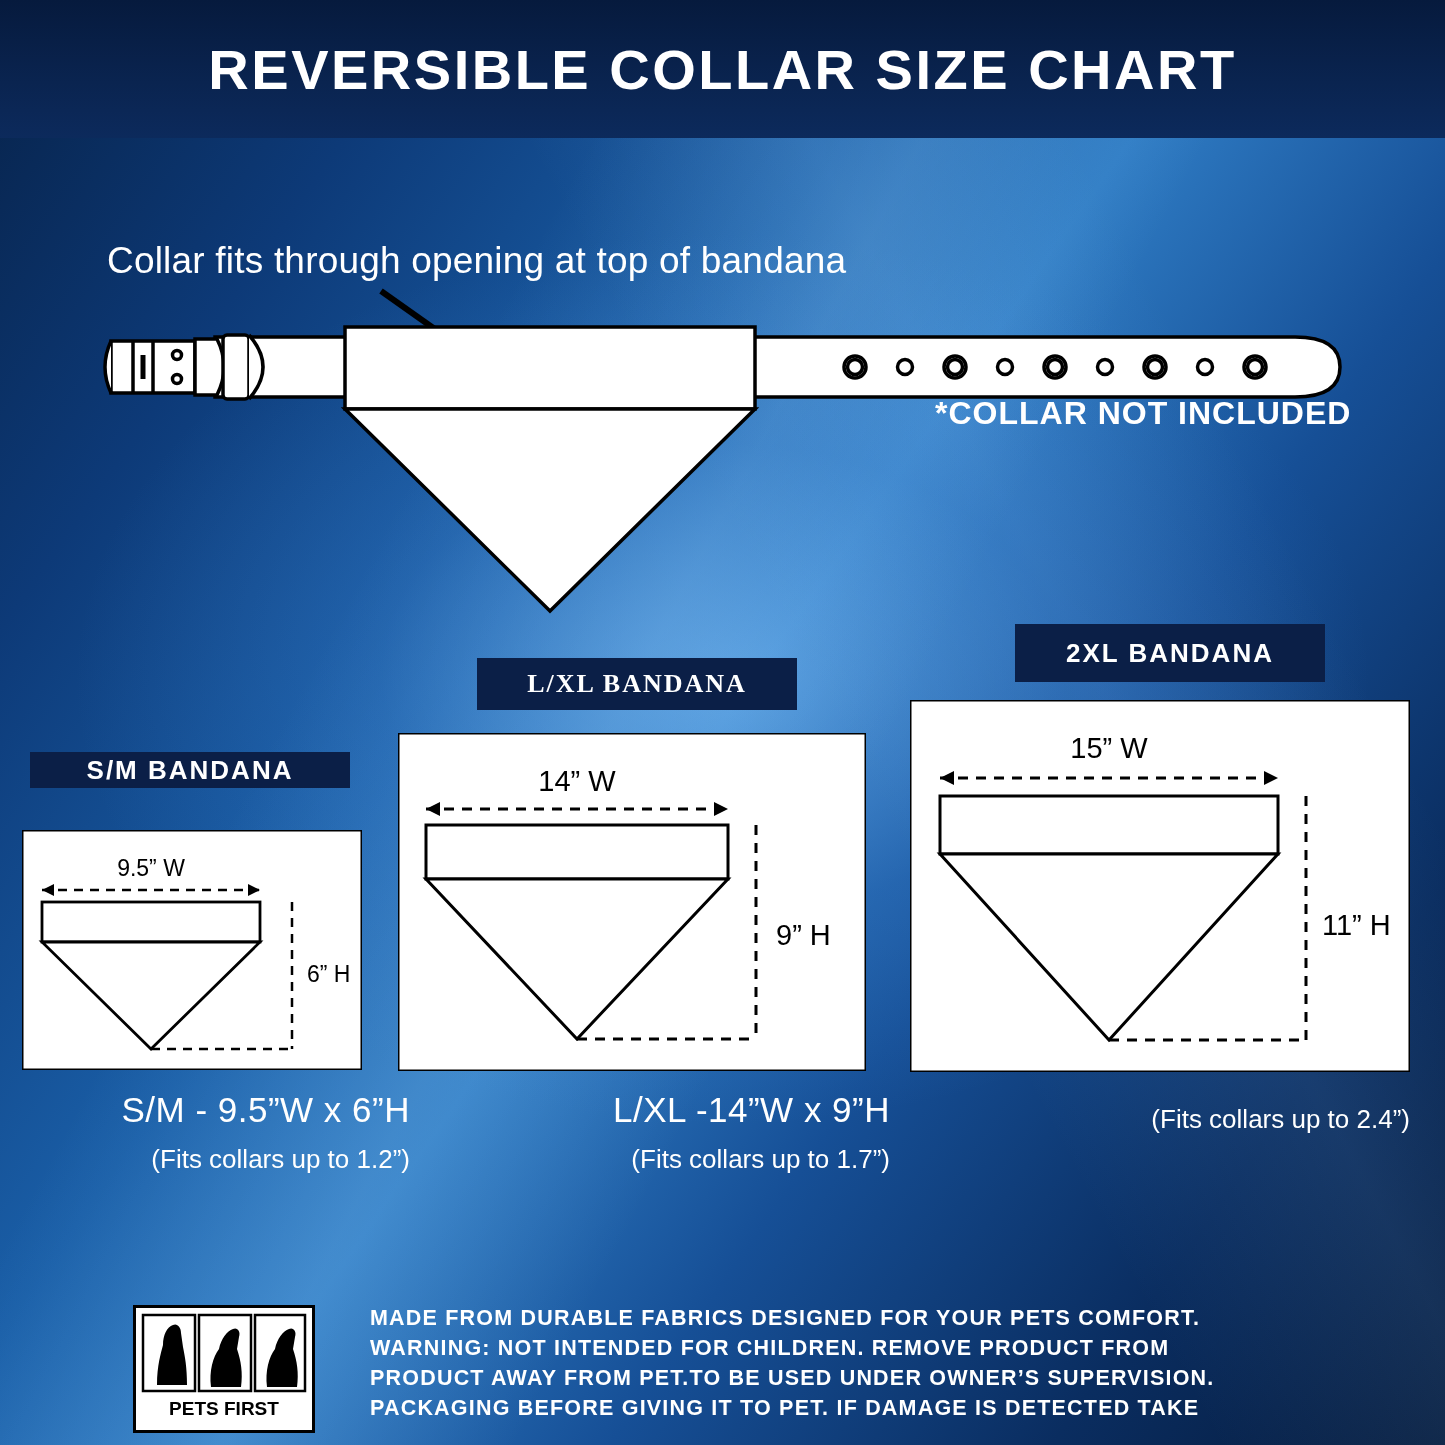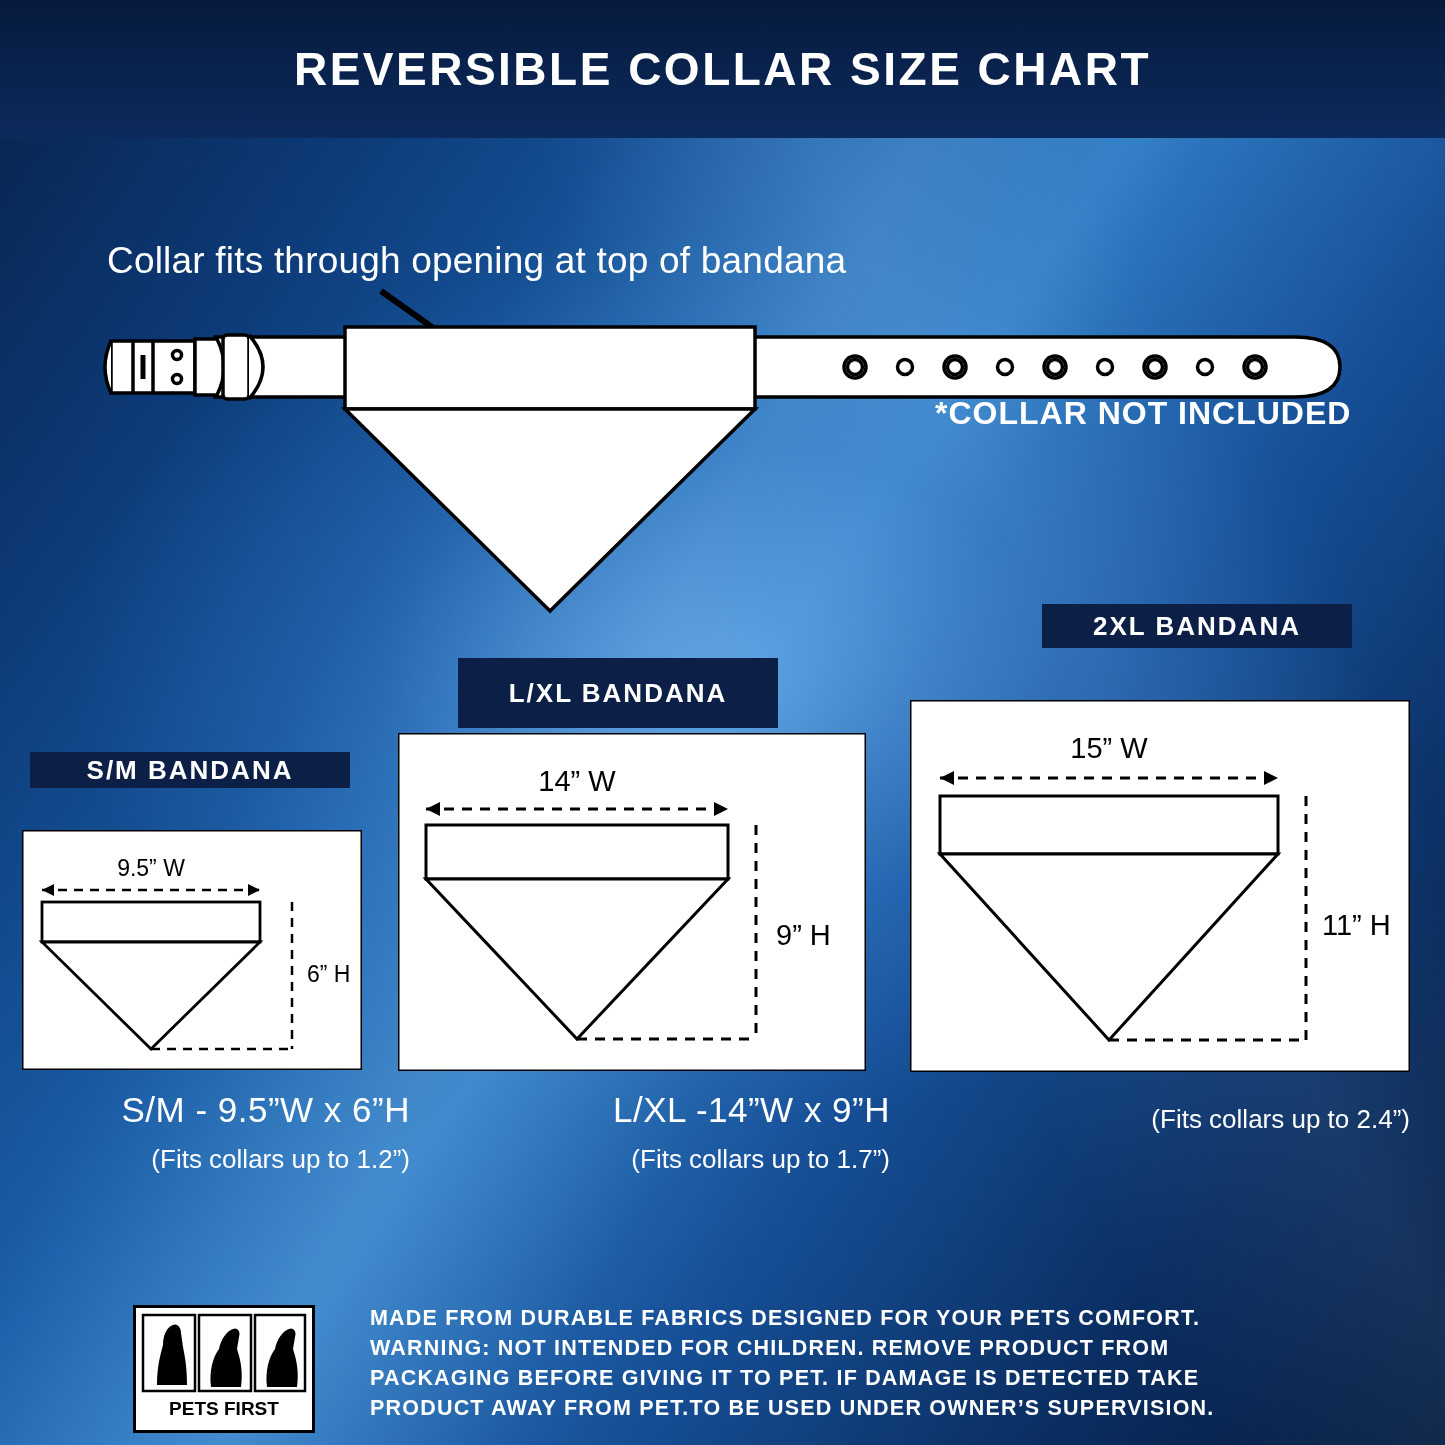--- a/index.html
+++ b/index.html
@@ -28,21 +28,21 @@
   }
 
   
   .header-bar {
     position: absolute; left: 0; top: 0; width: 1445px; height: 138px;
     background: linear-gradient(180deg,#061a3d 0%, #0a2450 60%, #0c2a5c 100%);
     display: flex; align-items: center; justify-content: center;
   }
   .header-title {
     color: #ffffff;
-    font-size: 46px;
+    font-size: 56px;
     font-weight: bold;
     letter-spacing: 2.5px;
     white-space: nowrap;
   }
 
   
   .callout-text {
     position: absolute; left: 107px; top: 240px;
     color: #ffffff; font-size: 37px; letter-spacing: 0.2px;
     white-space: nowrap;
@@ -60,22 +60,22 @@
   
   .size-tag {
     position: absolute;
     background: #0b1f47;
     color: #ffffff;
     font-size: 26px; font-weight: bold; letter-spacing: 2px;
     display: flex; align-items: center; justify-content: center;
     white-space: nowrap;
   }
   #tag-sm   { left: 30px;  top: 752px;  width: 320px; height: 36px; }
-  #tag-lxl  { left: 458px; top: 658px;  width: 320px; height: 70px; }
-  #tag-2xl  { left: 1015px;top: 604px;  width: 310px; height: 44px; margin-left: 27px; }
+  #tag-lxl  { left: 477px; top: 658px;  width: 320px; height: 52px; font-family: Liberation Serif, serif; }
+  #tag-2xl  { left: 1015px;top: 624px;  width: 310px; height: 58px; }
 
   
   .bandana-box { position: absolute; }
 
   
   .caption {
     position: absolute; color: #ffffff; text-align: right; white-space: nowrap;
   }
   .caption .main { font-size: 35px; letter-spacing: 0.5px; }
   .caption .sub  { font-size: 26px; margin-top: 14px; }
@@ -239,17 +239,17 @@
 
     <path d="M24 80 C24 60 28 48 30 40 C30 30 34 22 40 20 C44 18 48 22 48 28 L50 42 C52 52 54 62 54 80 Z" fill="#000"></path>
     <path d="M78 82 C76 66 80 52 86 44 C88 34 94 26 100 24 C104 22 108 26 106 32 L104 44 C108 56 110 68 108 82 Z" fill="#000"></path>
     <path d="M134 82 C132 66 136 52 142 44 C144 34 150 26 156 24 C160 22 164 26 162 32 L160 44 C164 56 166 68 164 82 Z" fill="#000"></path>
     <text x="91" y="110" font-family="Liberation Sans, sans-serif" font-size="19" font-weight="bold" text-anchor="middle" fill="#000">PETS FIRST</text>
   </svg>
 
   <div class="footer-text">
     <div>MADE FROM DURABLE FABRICS DESIGNED FOR YOUR PETS COMFORT.</div>
     <div>WARNING:  NOT  INTENDED  FOR  CHILDREN. REMOVE PRODUCT FROM</div>
+    <div>PRODUCT AWAY FROM PET.TO BE USED UNDER OWNER’S SUPERVISION.</div>
     <div>PACKAGING BEFORE GIVING IT TO PET.  IF DAMAGE IS DETECTED TAKE</div>
-    <div>PRODUCT AWAY FROM PET.TO BE USED UNDER OWNER’S SUPERVISION.</div>
   </div>
 
 </div>
 
 </body></html>

